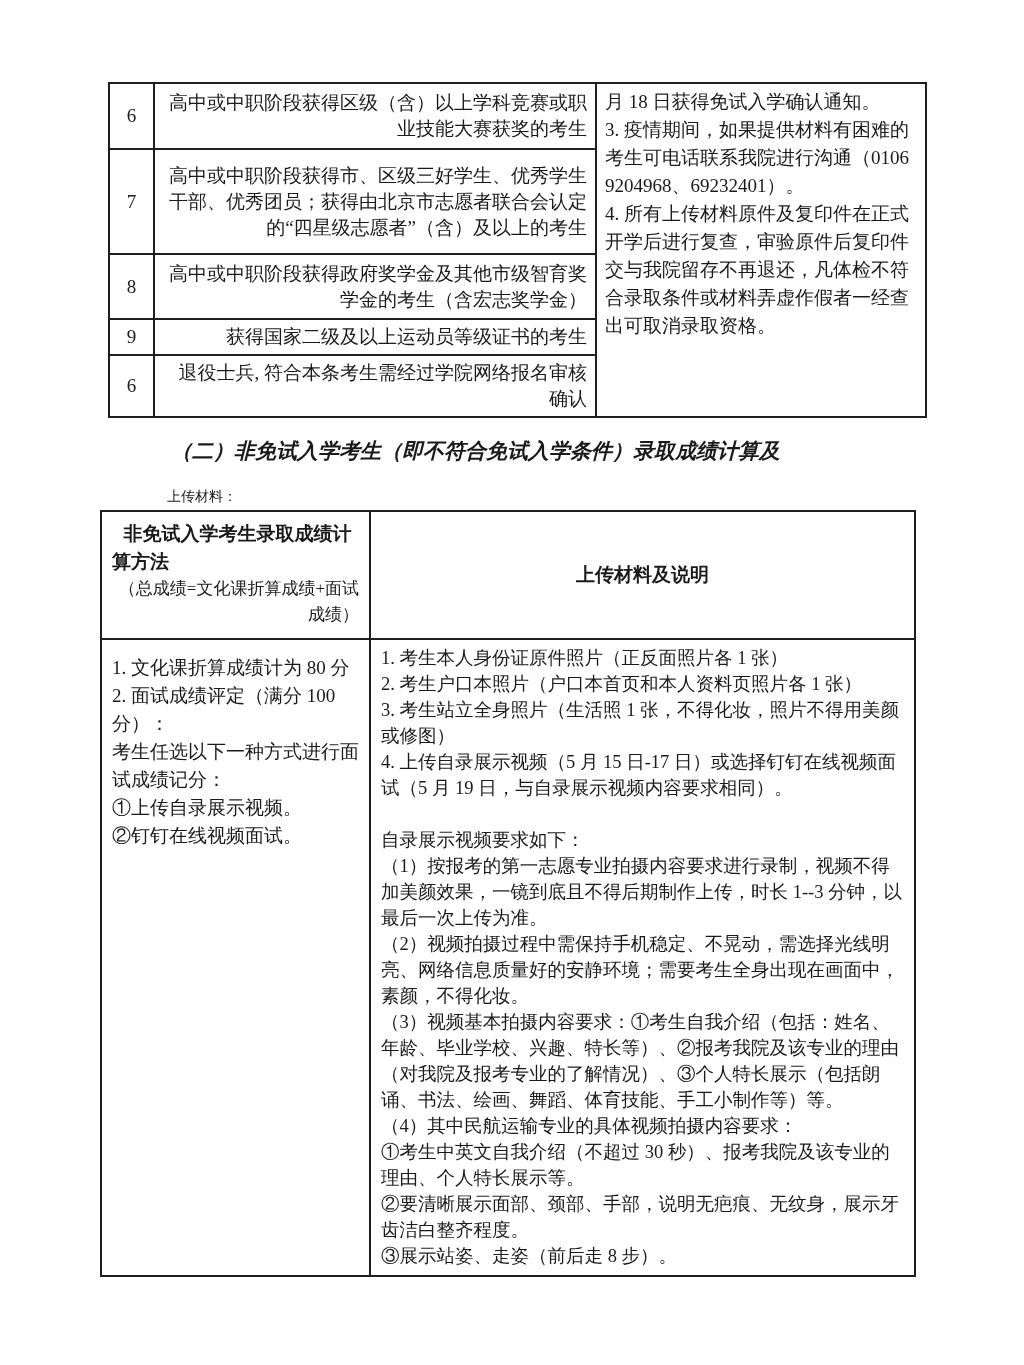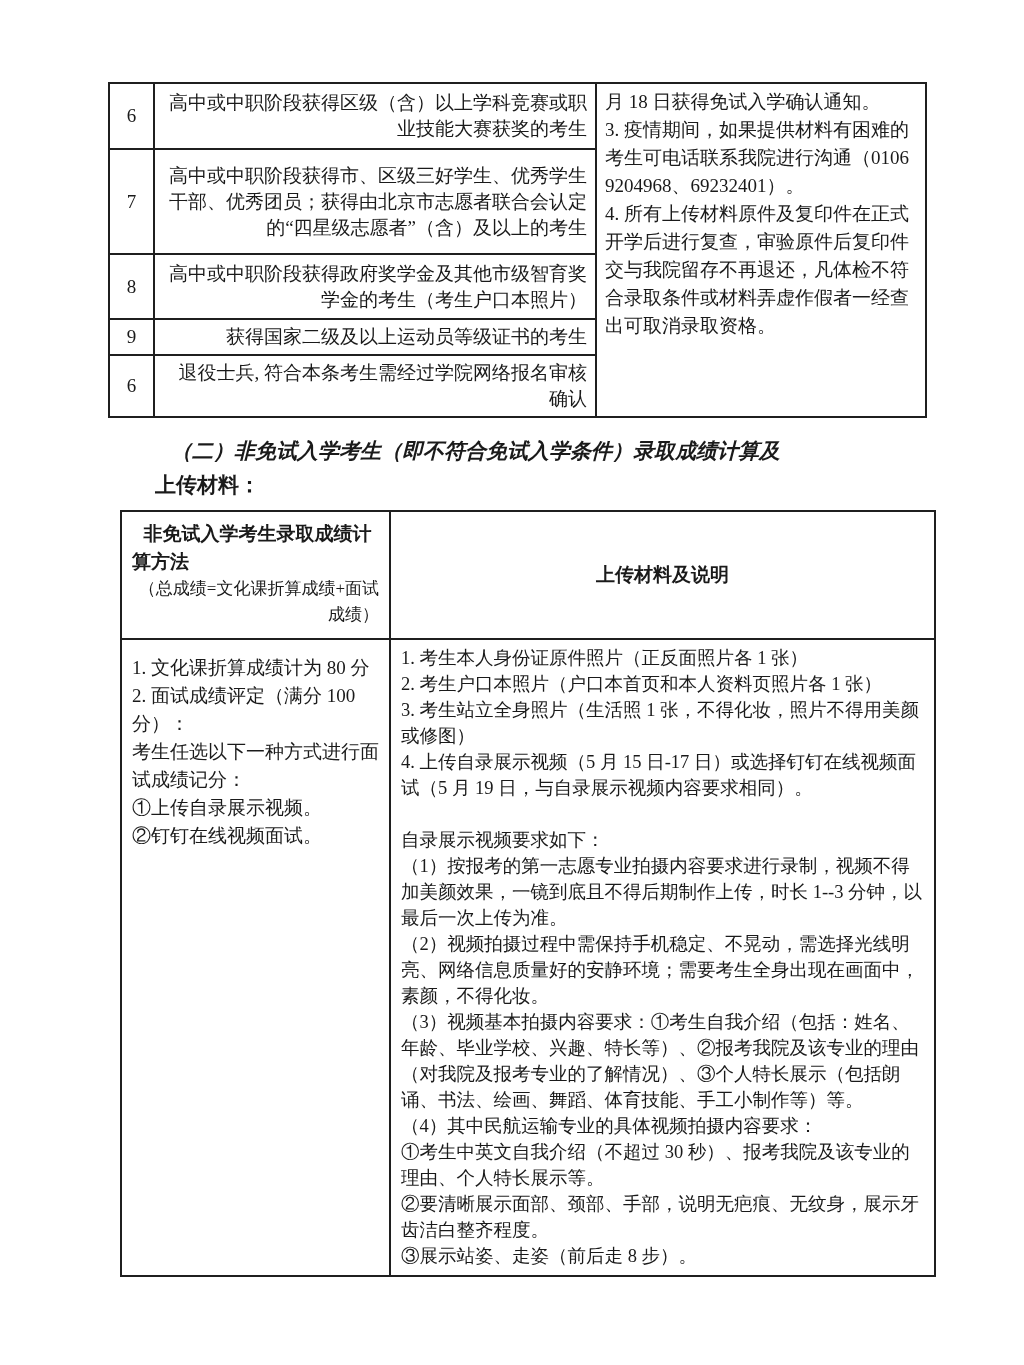--- a/index.html
+++ b/index.html
@@ -67,30 +67,30 @@
     margin: 16px;
     font-size: 21px;
     font-weight: bold;
     line-height: 28px;
     font-style: italic;
   }
   .heading2 {
     position: absolute;
     left: 155px;
     top: 471px;
-    margin: 0;
-    font-size: 21px;
-    font-weight: bold;
+    margin: 12px;
+    font-size: 14px;
+    font-weight: normal;
     line-height: 28px;
   }
 
   
   .t2 {
     position: absolute;
-    left: 120px;
+    left: 100px;
     top: 510px;
     width: 814px;
   }
   .t2 .col-left  { width: 269px; }
   .t2 .col-right { width: 545px; }
   .t2 tr.head { height: 128px; }
   .t2 tr.body { height: 464px; }
   .t2 td.head-left {
     vertical-align: top;
     padding: 8px 10px 4px 10px;
@@ -144,21 +144,21 @@
         <td class="notes prewrap" rowspan="5">月 18 日获得免试入学确认通知。
 3. 疫情期间，如果提供材料有困难的考生可电话联系我院进行沟通（01069204968、69232401）。
 4. 所有上传材料原件及复印件在正式开学后进行复查，审验原件后复印件交与我院留存不再退还，凡体检不符合录取条件或材料弄虚作假者一经查出可取消录取资格。</td>
       </tr>
       <tr class="r7">
         <td class="num">7</td>
         <td class="desc">高中或中职阶段获得市、区级三好学生、优秀学生干部、优秀团员；获得由北京市志愿者联合会认定的“四星级志愿者”（含）及以上的考生</td>
       </tr>
       <tr class="r8">
         <td class="num">8</td>
-        <td class="desc">高中或中职阶段获得政府奖学金及其他市级智育奖学金的考生（考生户口本照片）</td>
+        <td class="desc">高中或中职阶段获得政府奖学金及其他市级智育奖学金的考生（含宏志奖学金）</td>
       </tr>
       <tr class="r9">
         <td class="num">9</td>
         <td class="desc">获得国家二级及以上运动员等级证书的考生</td>
       </tr>
       <tr class="r10">
         <td class="num">6</td>
         <td class="desc">退役士兵, 符合本条考生需经过学院网络报名审核确认</td>
       </tr>
     </tbody>

